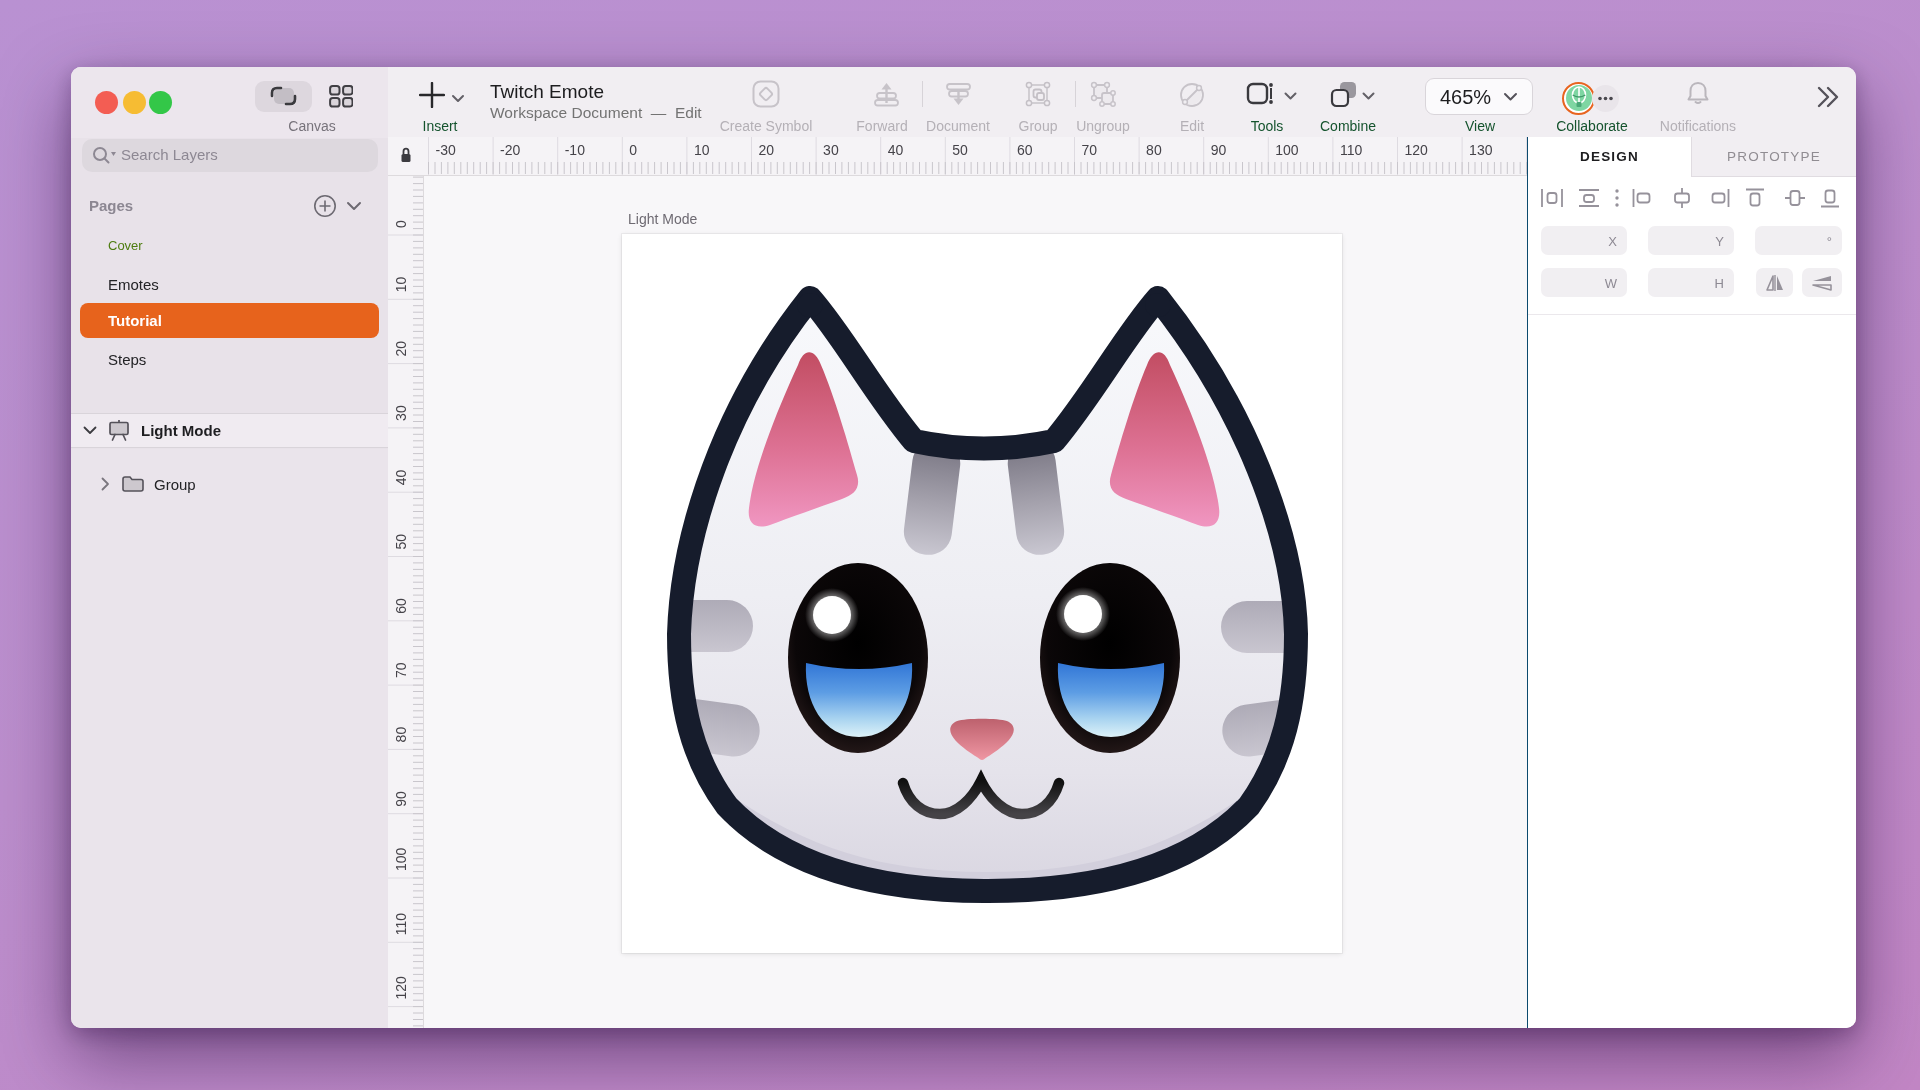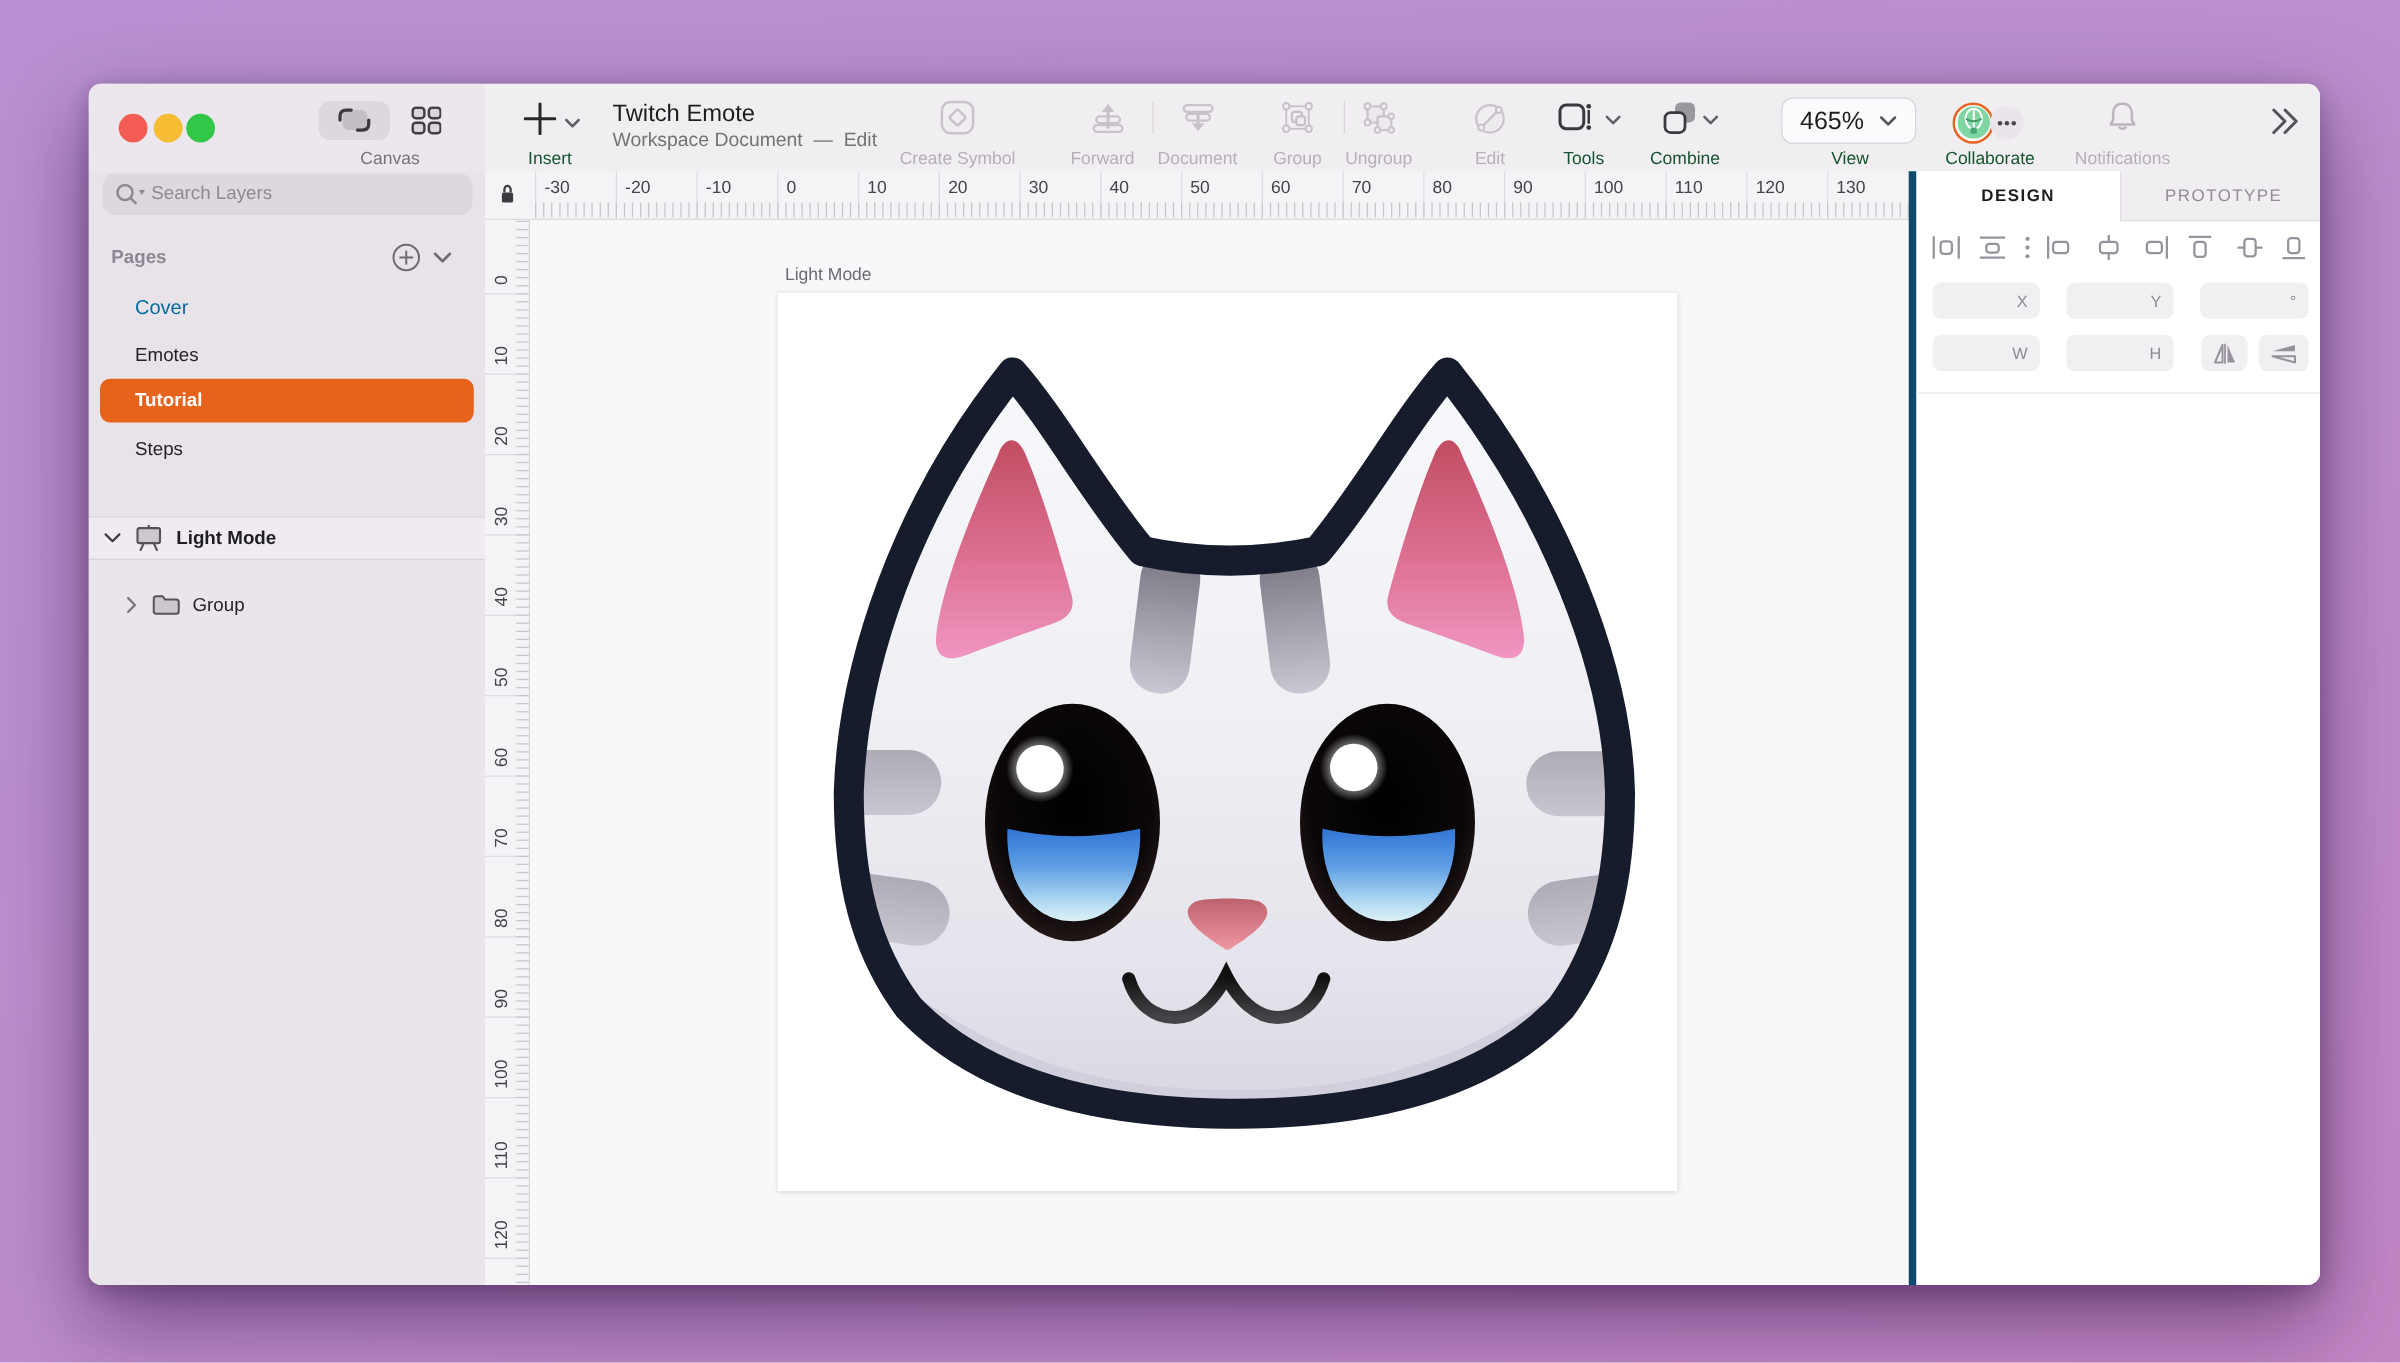--- a/index.html
+++ b/index.html
@@ -4,21 +4,21 @@
 * { margin:0; padding:0; box-sizing:border-box; }
 html,body { width:1920px; height:1090px; overflow:hidden; }
 body { font-family:"Liberation Sans", sans-serif; background:linear-gradient(160deg,#b991d2 0%,#bc8ecd 45%,#c286c5 100%); position:relative; }
 .win { position:absolute; left:71px; top:67px; width:1785px; height:961px; border-radius:10px; overflow:hidden; box-shadow:0 28px 70px rgba(35,5,55,0.5), 0 6px 20px rgba(35,5,55,0.28); background:#f1eef2; transform:translateZ(0); }
 .abs { position:absolute; }
 .lbl { position:absolute; font-size:14px; color:#14532d; text-align:center; transform:translateX(-50%); white-space:nowrap; }
 .lbl.dis { color:#b4b0b6; }
 .sidebar { position:absolute; left:0; top:0; width:317px; height:761px; background:#e8e2e9; }
 .toolbar { position:absolute; left:317px; top:0; width:1468px; height:70px; background:#f1eef2; }
 .canvasarea { position:absolute; left:353px; top:109px; width:1103px; height:852px; background:#f8f7f9; }
-.panel { position:absolute; left:1456px; top:70px; width:329px; height:891px; background:#ffffff; border-left:6px solid #0c4a6e; }
+.panel { position:absolute; left:1456px; top:70px; width:329px; height:891px; background:#ffffff; border-left:1px solid #0c4a6e; }
 .field { position:absolute; background:#f1eff2; border-radius:7px; }
 .field span { position:absolute; right:10px; top:50%; transform:translateY(-50%); font-size:13px; color:#8d8993; }
 
 </style></head><body>
 <div class="win">
 <div class="sidebar">
       <div class="abs" style="left:0;top:0;width:317px;height:71px;background:#ece6ed"></div>
       <div class="abs" style="left:23.8px;top:23.5px;width:23px;height:23px;border-radius:50%;background:#f35d53"></div>
       <div class="abs" style="left:51.7px;top:23.5px;width:23px;height:23px;border-radius:50%;background:#f6bc33"></div>
       <div class="abs" style="left:77.8px;top:23.5px;width:23px;height:23px;border-radius:50%;background:#33c748"></div>
@@ -44,21 +44,21 @@
       <div class="abs" style="left:50px;top:79px;font-size:15px;color:#8d8893">Search Layers</div>
       <div class="abs" style="left:18px;top:130px;font-size:15px;font-weight:bold;color:#8c8792">Pages</div>
       <svg width="24" height="24" viewBox="0 0 24 24" style="position:absolute;left:242px;top:127px">
         <circle cx="12" cy="12" r="10.2" fill="none" stroke="#6d6a72" stroke-width="1.6"></circle>
         <line x1="12" y1="6.5" x2="12" y2="17.5" stroke="#6d6a72" stroke-width="1.6"></line>
         <line x1="6.5" y1="12" x2="17.5" y2="12" stroke="#6d6a72" stroke-width="1.6"></line>
       </svg>
       <svg width="16" height="10" viewBox="0 0 16 10" style="position:absolute;left:275px;top:134px">
         <path d="M2 2 L8 8 L14 2" fill="none" stroke="#6d6a72" stroke-width="2" stroke-linecap="round" stroke-linejoin="round"></path>
       </svg>
-      <div class="abs" style="left:37px;top:171px;font-size:16px;color:#0369a1">Cover</div>
+      <div class="abs" style="left:37px;top:171px;font-size:13px;color:#4d7c0f">Cover</div>
       <div class="abs" style="left:37px;top:208.5px;font-size:15px;color:#232326">Emotes</div>
       <div class="abs" style="left:9px;top:236px;width:299px;height:35px;border-radius:8px;background:#e7631c"></div>
       <div class="abs" style="left:37px;top:245px;font-size:15px;font-weight:bold;color:#ffffff">Tutorial</div>
       <div class="abs" style="left:37px;top:283.5px;font-size:15px;color:#232326">Steps</div>
       <div class="abs" style="left:0;top:345.5px;width:317px;height:35.5px;background:#f0ebf1;border-top:1px solid #d9d4da;border-bottom:1px solid #d9d4da"></div>
       <svg width="14" height="9" viewBox="0 0 14 9" style="position:absolute;left:12px;top:359px">
         <path d="M1.5 1.5 L7 7 L12.5 1.5" fill="none" stroke="#3c3b40" stroke-width="1.8" stroke-linecap="round" stroke-linejoin="round"></path>
       </svg>
       <svg width="24" height="22" viewBox="0 0 24 22" style="position:absolute;left:36px;top:352px">
         <rect x="3" y="3.5" width="18" height="12" rx="1.5" fill="#cdc8ce" stroke="#55525a" stroke-width="1.7"></rect>

